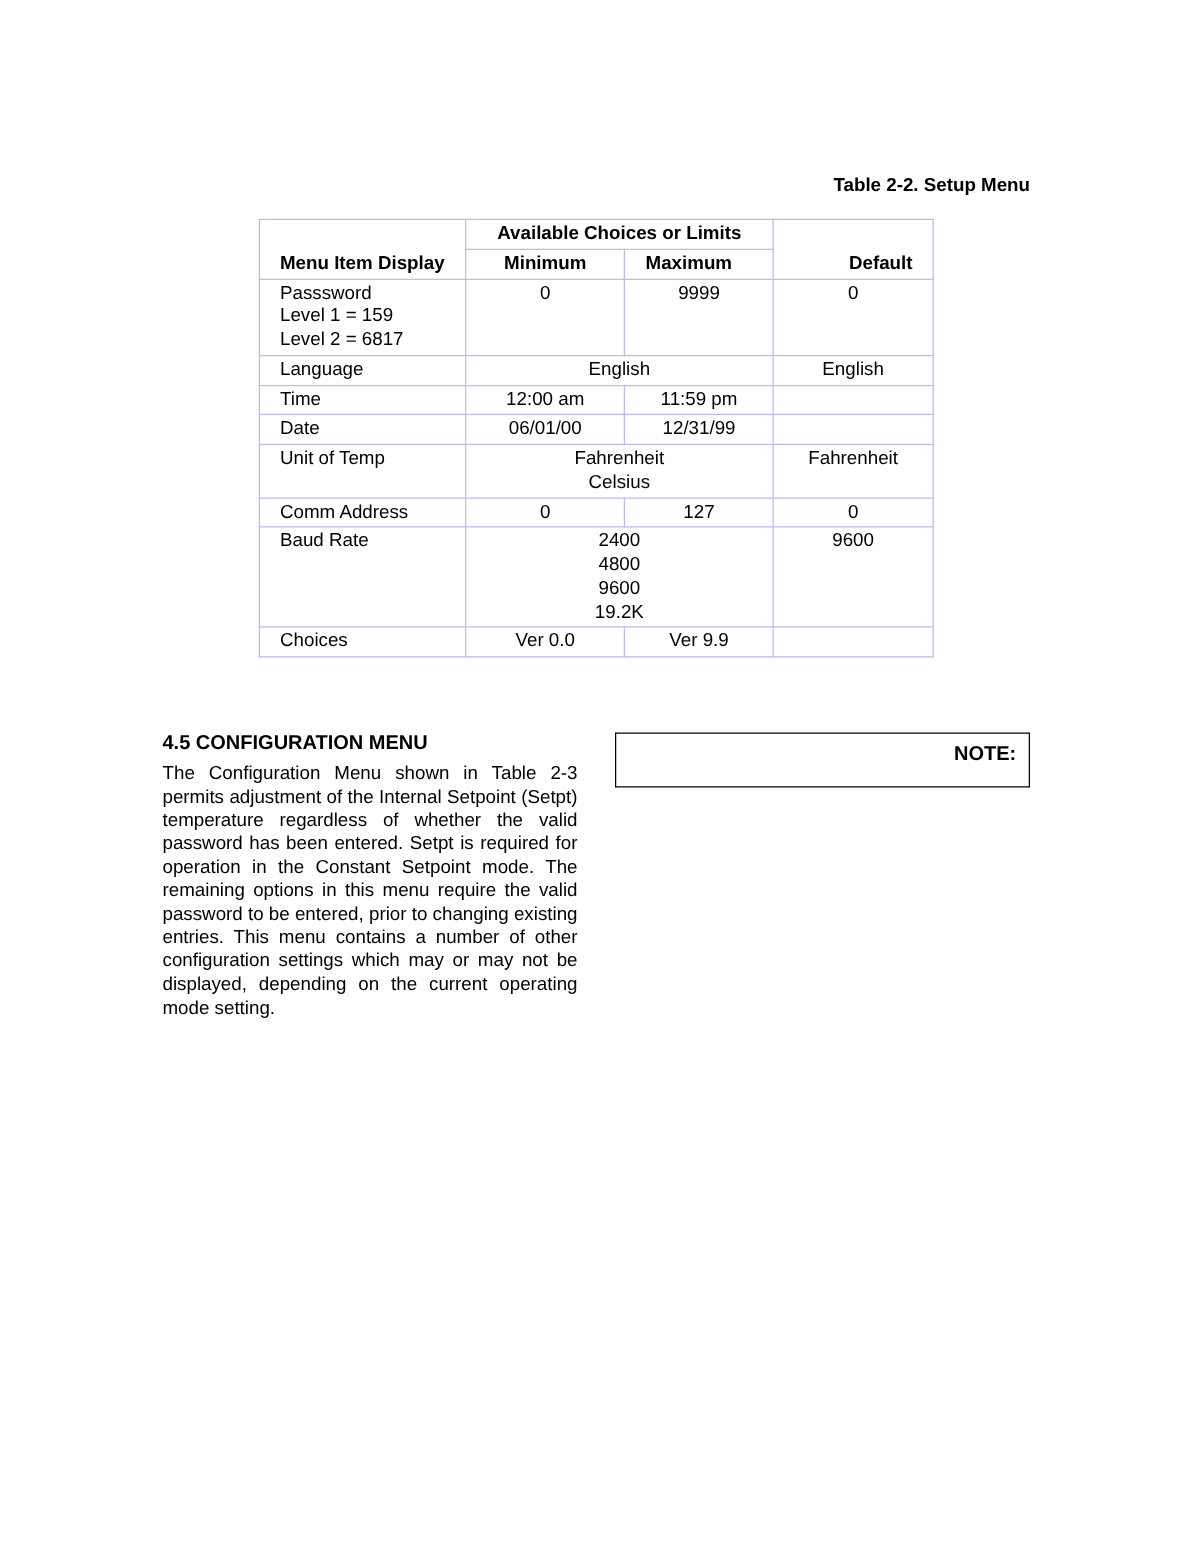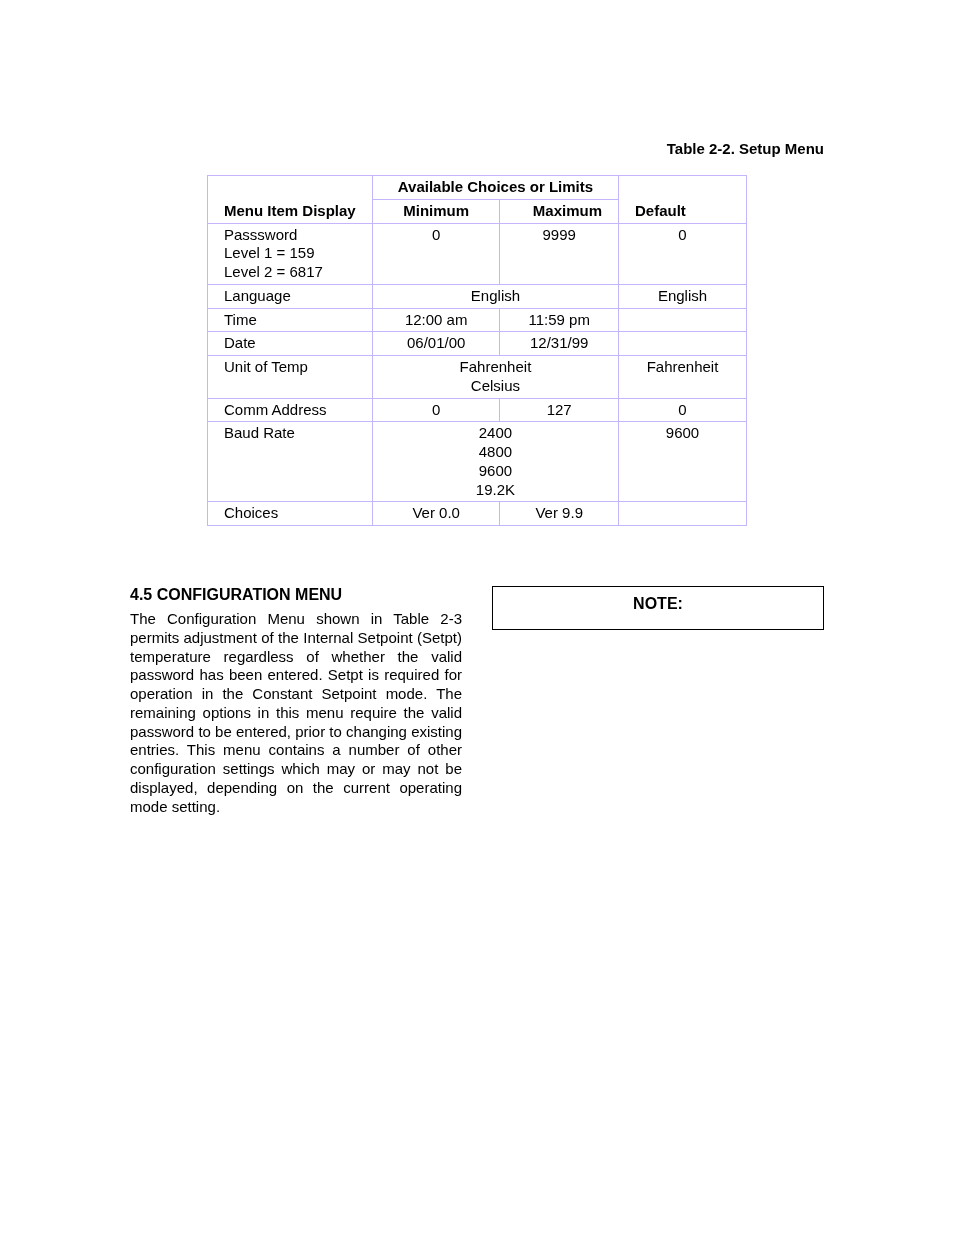--- a/index.html
+++ b/index.html
@@ -33,22 +33,22 @@
       vertical-align: top;
       font-size: 15px;
       line-height: 1.25;
     }
     th {
       font-weight: bold;
       text-align: center;
     }
     .col-item { width: 170px; text-align: left; }
     .col-min { width: 130px; text-align: center; }
-    .col-max { width: 120px; text-align: right; }
-    .col-def { width: 130px; text-align: left; }
+    .col-max { width: 120px; text-align: left; }
+    .col-def { width: 130px; text-align: right; }
     .left { text-align: left; }
     .center { text-align: center; }
     .two-col {
       display: flex;
       gap: 30px;
       align-items: flex-start;
     }
     .col-left, .col-right {
       flex: 1;
     }
@@ -61,21 +61,21 @@
       text-align: justify;
       font-size: 15px;
       line-height: 1.25;
     }
     .note-box {
       border: 1px solid #000;
       padding: 8px 10px 10px 10px;
     }
     .note-title {
       font-weight: bold;
-      text-align: center;
+      text-align: right;
       font-size: 16px;
       margin-bottom: 6px;
     }
     .note-body {
       text-align: justify;
       font-size: 15px;
       line-height: 1.3;
     }
     .multiline {
       white-space: pre-line;

